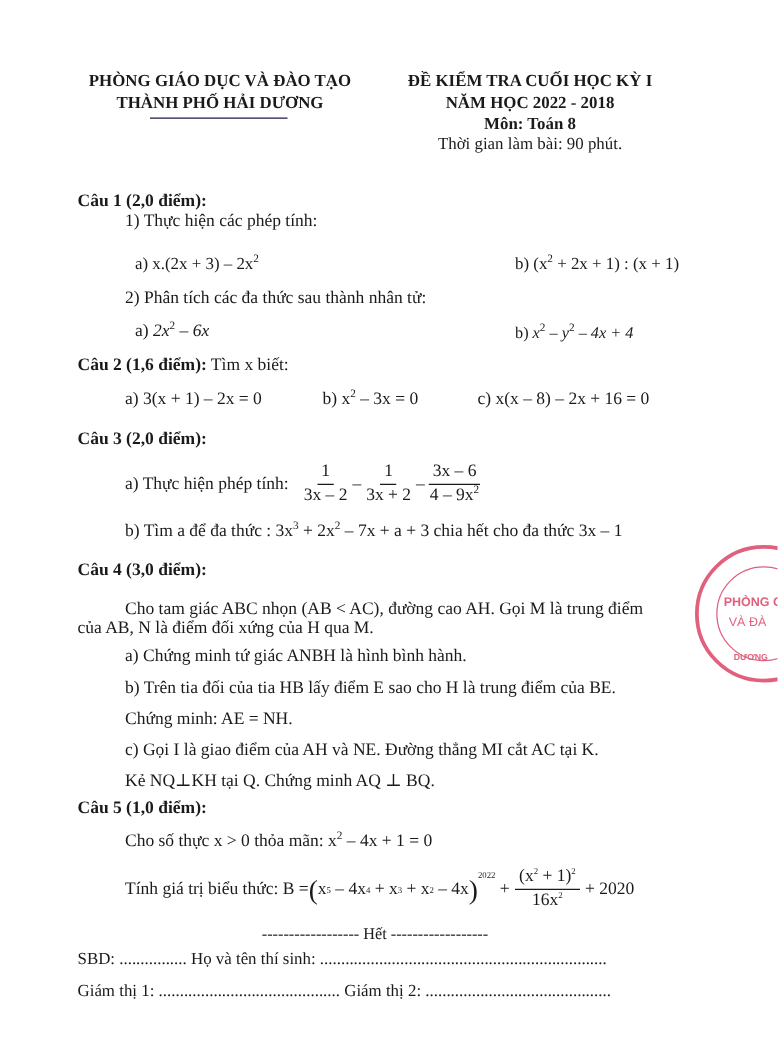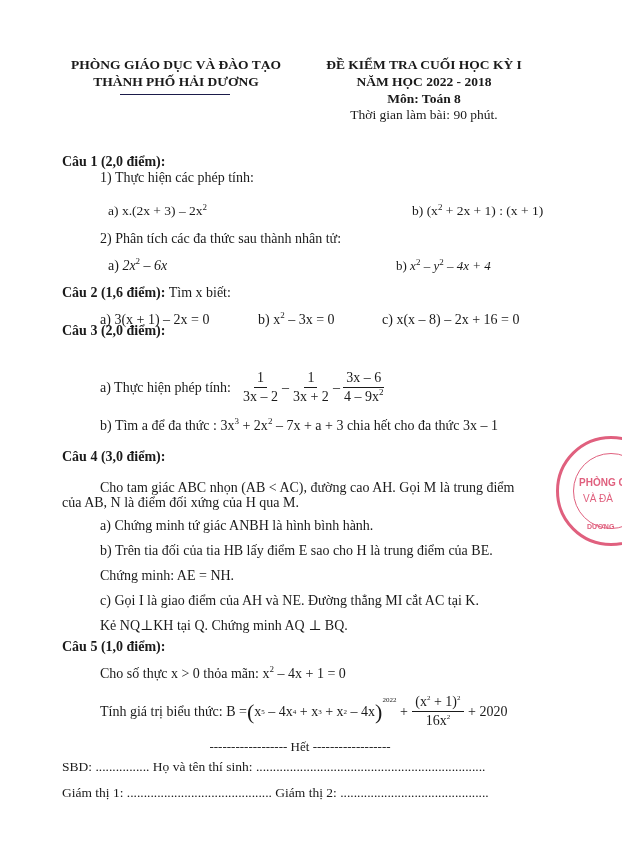--- a/index.html
+++ b/index.html
@@ -49,28 +49,28 @@
   <div class="hdr">Môn: Toán 8</div>
   <div class="hdr-normal">Thời gian làm bài: 90  phút.</div>
 </div>
 
 <div class="abs bold" style="left:62px; top:142px;margin-top:12px;">Câu 1 (2,0 điểm):</div>
 <div class="abs" style="left:100px; top:170px;">1) Thực hiện các phép tính:</div>
 <div class="abs" style="left:108px; top:203px; font-size:13.5px;"><span>a) </span><span>x.(2x + 3) – 2x</span><span class="sup">2</span></div>
 <div class="abs" style="left:365px; top:203px; font-size:13.5px;margin-left:47px;"><span>b) </span><span>(x</span><span class="sup">2</span><span> + 2x + 1) : (x + 1)</span></div>
 <div class="abs" style="left:100px; top:231px;">2) Phân tích các đa thức sau thành nhân tử:</div>
 <div class="abs" style="left:108px; top:258px;"><span>a)  </span><span class="it">2x</span><span class="sup">2</span><span class="it"> – 6x</span></div>
-<div class="abs" style="left:348px; top:258px; font-size:13px;padding-left:48px;"><span>b)  </span><span class="it">x</span><span class="sup">2</span><span class="it"> – y</span><span class="sup">2</span><span class="it"> – 4x + 4</span></div>
+<div class="abs" style="left:364px; top:258px; font-size:13px;padding-left:48px;"><span>b)  </span><span class="it">x</span><span class="sup">2</span><span class="it"> – y</span><span class="sup">2</span><span class="it"> – 4x + 4</span></div>
 
 <div class="abs" style="left:62px; top:285px;"><span class="bold">Câu 2 (1,6 điểm):</span><span> Tìm x biết:</span></div>
 <div class="abs" style="left:100px; top:312px;">a) 3(x + 1) – 2x = 0</div>
 <div class="abs" style="left:258px; top:312px;"><span>b)  x</span><span class="sup">2</span><span> – 3x = 0</span></div>
 <div class="abs" style="left:382px; top:312px;">c) x(x – 8) – 2x + 16 = 0</div>
 
-<div class="abs bold" style="left:62px; top:323px;">Câu 3 (2,0 điểm):</div>
+<div class="abs bold" style="left:62px; top:344px;">Câu 3 (2,0 điểm):</div>
 <div class="abs" style="left:100px; top:370px; display:flex; align-items:center;">
   <span style="margin-right:8px;">a) Thực hiện phép tính:</span>
   <span class="frac">
       <span class="num">1</span>
       <span class="den">3x – 2</span>
     </span>
   <span>–</span>
   <span class="frac">
       <span class="num">1</span>
       <span class="den">3x + 2</span>

